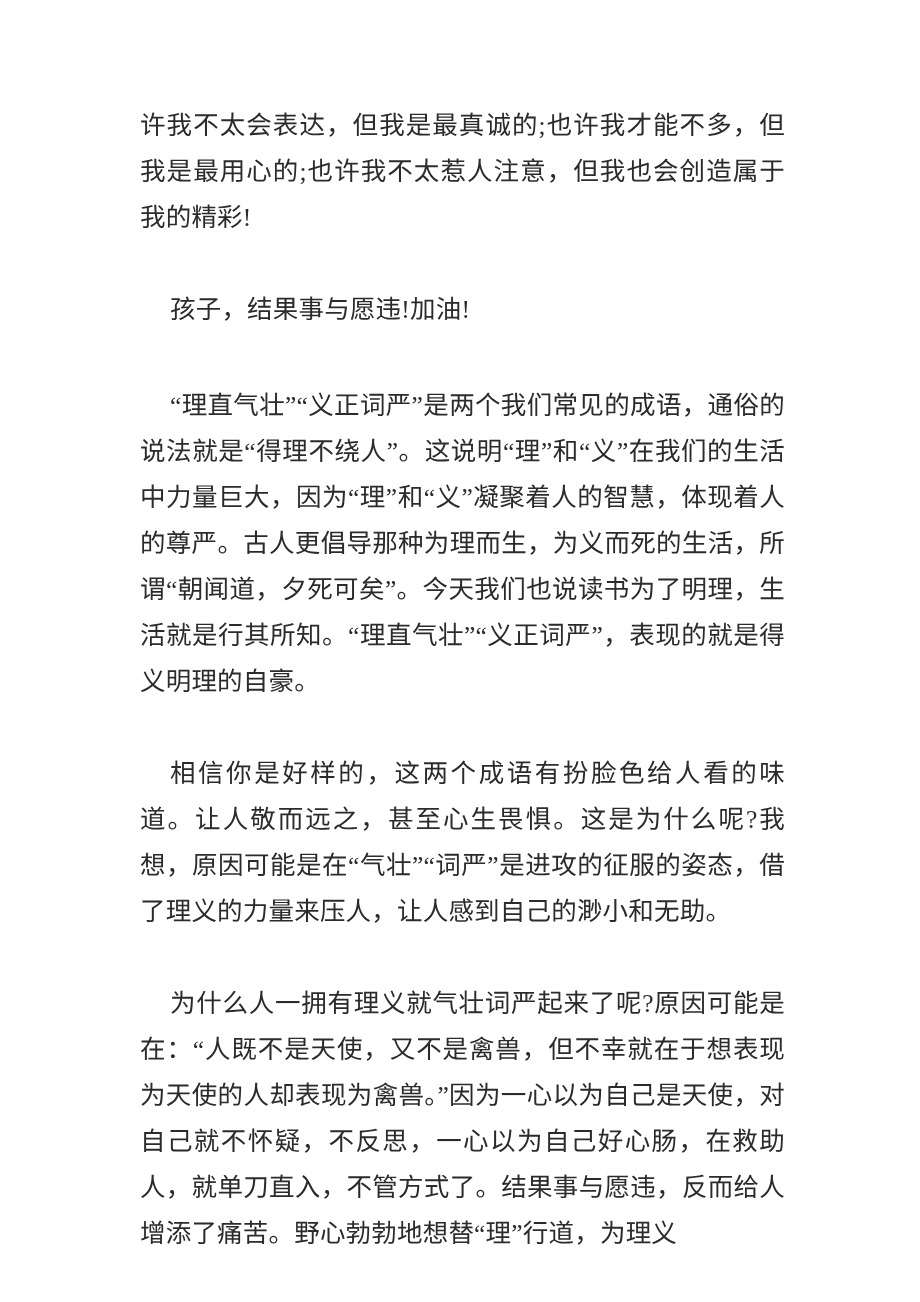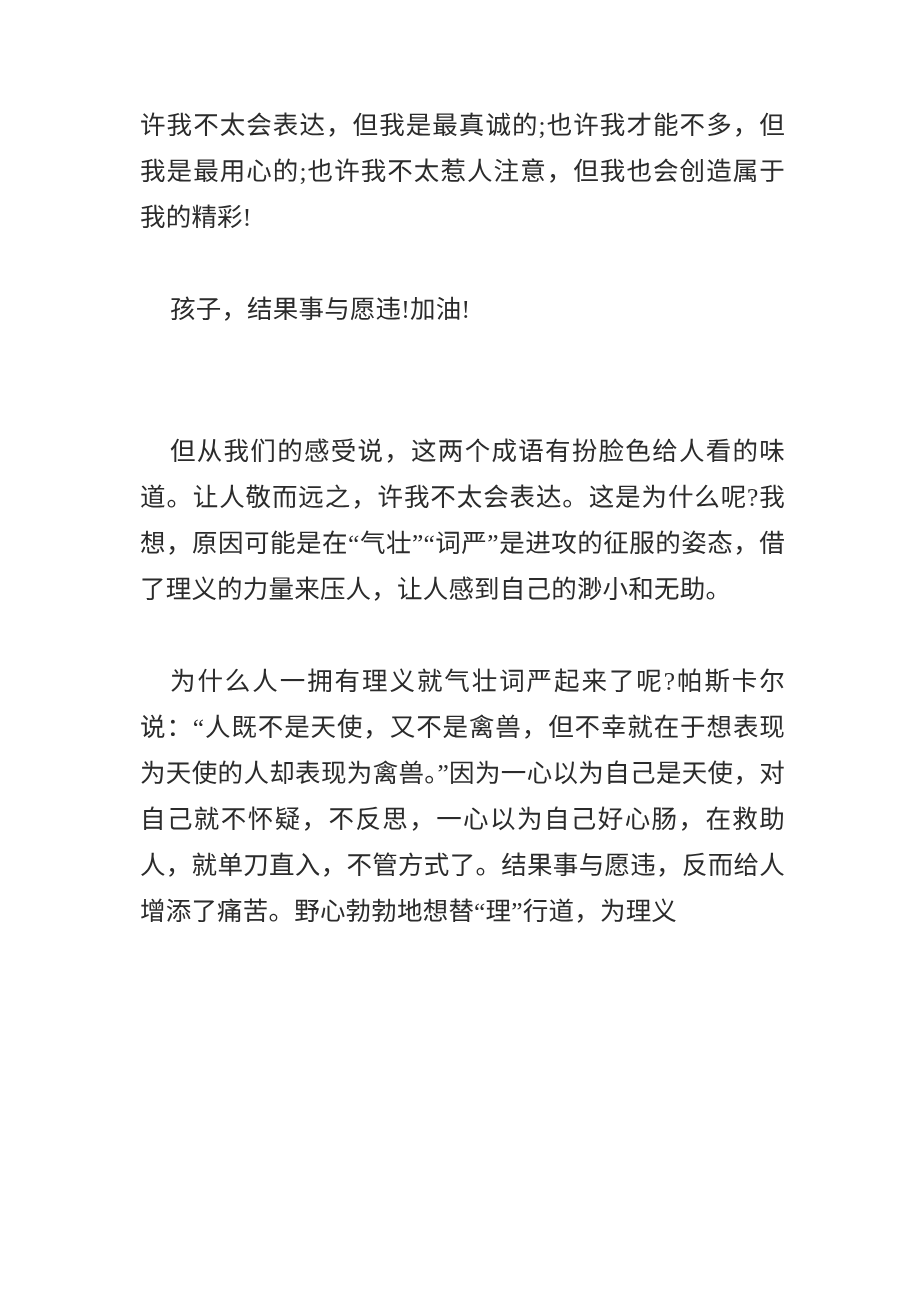--- a/index.html
+++ b/index.html
@@ -57,23 +57,24 @@
   <div class="page-body">
 
     <p class="para">许我不太会表达，但我是最真诚的;也许我才能不多，但我是最用心的;也许我不太惹人注意，但我也会创造属于我的精彩!</p>
 
     <div class="gap-sm"></div>
 
     <p class="para indent">孩子，结果事与愿违!加油!</p>
 
     <div class="gap-md"></div>
 
+    <p class="para indent">“理直气壮”“义正词严”是两个我们常见的成语，通俗的说法就是“得理不绕人”。这说明“理”和“义”在我们的生活中力量巨大，因为“理”和“义”凝聚着人的智慧，体现着人的尊严。古人更倡导那种为理而生，为义而死的生活，所谓“朝闻道，夕死可矣”。今天我们也说读书为了明理，生活就是行其所知。“理直气壮”“义正词严”，表现的就是得义明理的自豪。</p>
 
     <div class="gap-sm"></div>
 
-    <p class="para indent">但从我们的感受说，这两个成语有扮脸色给人看的味道。让人敬而远之，许我不太会表达。这是为什么呢?我想，原因可能是在“气壮”“词严”是进攻的征服的姿态，借了理义的力量来压人，让人感到自己的渺小和无助。</p>
+    <p class="para indent">相信你是好样的，这两个成语有扮脸色给人看的味道。让人敬而远之，甚至心生畏惧。这是为什么呢?我想，原因可能是在“气壮”“词严”是进攻的征服的姿态，借了理义的力量来压人，让人感到自己的渺小和无助。</p>
 
     <div class="gap-sm"></div>
 
-    <p class="para indent">为什么人一拥有理义就气壮词严起来了呢?帕斯卡尔说：“人既不是天使，又不是禽兽，但不幸就在于想表现为天使的人却表现为禽兽。”因为一心以为自己是天使，对自己就不怀疑，不反思，一心以为自己好心肠，在救助人，就单刀直入，不管方式了。结果事与愿违，反而给人增添了痛苦。野心勃勃地想替“理”行道，为理义</p>
+    <p class="para indent">为什么人一拥有理义就气壮词严起来了呢?原因可能是在：“人既不是天使，又不是禽兽，但不幸就在于想表现为天使的人却表现为禽兽。”因为一心以为自己是天使，对自己就不怀疑，不反思，一心以为自己好心肠，在救助人，就单刀直入，不管方式了。结果事与愿违，反而给人增添了痛苦。野心勃勃地想替“理”行道，为理义</p>
 
   </div>
 </div>
 
 </body></html>

